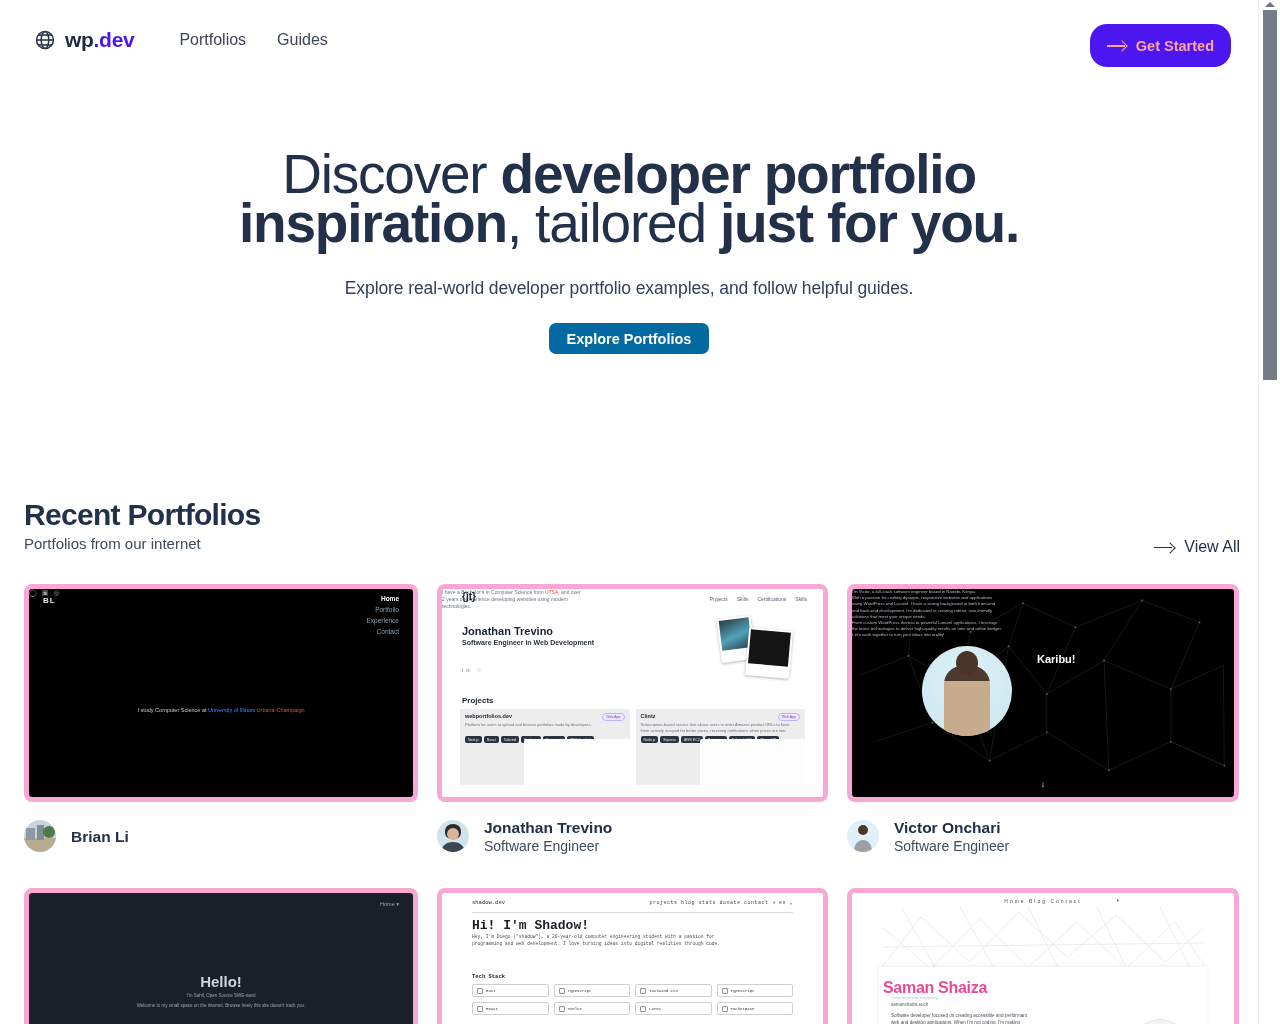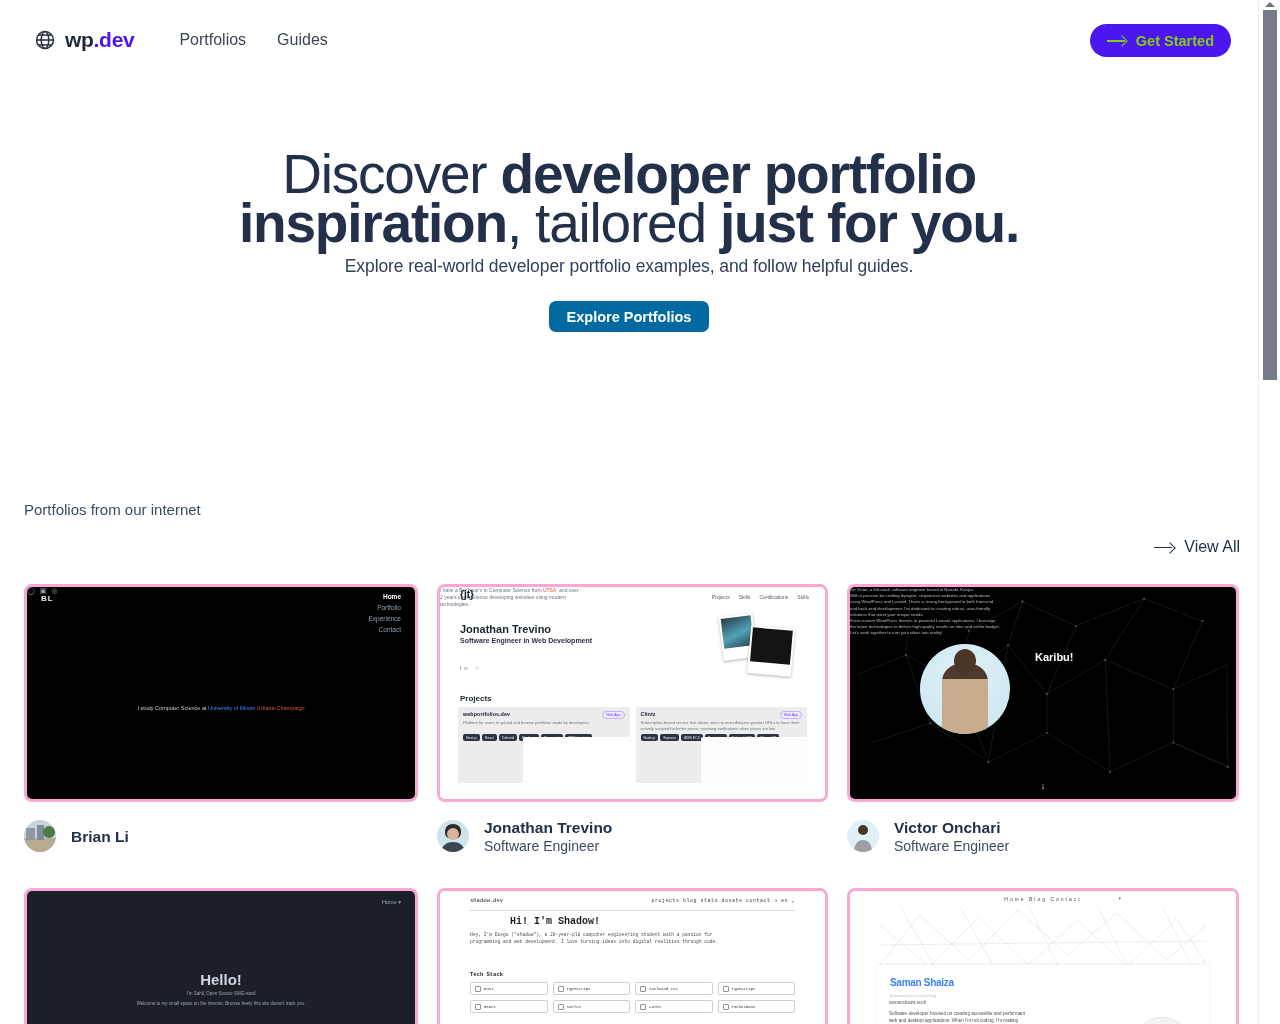--- a/index.html
+++ b/index.html
@@ -73,24 +73,24 @@
     font-size: 16px;
     color: #3b4557;
     text-decoration: none;
     white-space: nowrap;
   }
 
   .cta-top {
     position: absolute;
     right: 27px;
     top: 24px;
-    height: 33px;
+    height: 43px;
     padding: 0 17px;
     background: #4b16f0;
-    color: #84cc16;
+    color: #fca5a5;
     border: none;
     border-radius: 17px;
     font-size: 14.5px;
     font-weight: bold;
     font-family: "Liberation Sans", sans-serif;
     display: flex;
     align-items: center;
     gap: 9px;
     cursor: pointer;
     white-space: nowrap;
@@ -128,21 +128,21 @@
     font-size: 55px;
     line-height: 49px;
     color: #22304a;
     font-weight: 400;
     letter-spacing: -1.2px;
     max-width: 790px;
     margin: 0 auto;
   }
   .hero-title b { font-weight: bold; }
   .hero-sub {
-    margin-top: 8px;
+    margin-top: 30px;
     font-size: 17.5px;
     color: #32405a;
     letter-spacing: -0.1px;
   }
   .hero-buttons {
     margin-top: 24px;
     display: flex;
     justify-content: center;
     gap: 11px;
   }
@@ -220,21 +220,21 @@
     column-gap: 19px;
     row-gap: 0;
   }
   .card { width: 100%; }
   .thumb {
     width: 100%;
     height: 218px;
     border-radius: 8px;
     overflow: hidden;
     position: relative;
-    border: 3px solid #f9a8d4;
+    border: 5px solid #f9a8d4;
   }
   .card-row2 .thumb { height: 218px; }
 
   .author {
     margin-top: 14px;
     display: flex;
     align-items: center;
     gap: 15px;
     height: 40px;
   }
@@ -317,33 +317,33 @@
   .c4-s { left: 0; right: 0; top: 100px; text-align: center; font-size: 4.5px; color: #9aa3b0; }
   .c4-p { left: 0; right: 0; top: 110px; text-align: center; font-size: 4.5px; line-height: 6.5px; color: #9aa3b0; white-space: normal; }
   .c4-f { left: 0; right: 0; top: 133px; text-align: center; font-size: 4.5px; color: #9aa3b0; }
 
   
   .mono { font-family: "Liberation Mono", monospace; }
   .c5-wrap { position: absolute; left: 30px; right: 30px; top: 0; bottom: 0; }
   .c5-top { position: absolute; left: 0; right: 0; top: 6px; height: 14px; border-bottom: 0.5px solid #d9d9d9; }
   .c5-logo { position: absolute; left: 0; top: 0; font-size: 5.5px; color: #23262d; }
   .c5-nav { position: absolute; right: 0; top: 0; font-size: 5px; color: #3a3f48; letter-spacing: 0.5px; }
-  .c5-h { position: absolute; left: 0; top: 25px; font-size: 10px; font-weight: bold; color: #1b1f26; margin-left: 40px; }
+  .c5-h { position: absolute; left: 0; top: 25px; font-size: 13px; font-weight: bold; color: #1b1f26; }
   .c5-p { position: absolute; left: 0; top: 40px; right: 18%; font-size: 4.6px; line-height: 7px; color: #4a5058; }
   .c5-lbl { position: absolute; left: 0; font-size: 5.5px; font-weight: bold; color: #1b1f26; }
   .c5-grid { position: absolute; left: 0; right: 0; display: grid; grid-template-columns: repeat(4,1fr); gap: 5px; }
   .c5-chip { border: 0.5px solid #cfcfcf; border-radius: 2px; height: 13px; display: flex; align-items: center; gap: 3px; padding-left: 4px; font-size: 4px; color: #2b3038; }
   .c5-chip b { display:inline-block; width:6px; height:6px; border:0.5px solid #8e949c; border-radius:1px; }
 
   
   .c6-nav { position: absolute; left: 0; right: 0; top: 5px; text-align: center; font-size: 5px; color: #4a5058; letter-spacing: 2px; }
   .c6-moon { position: absolute; right: 115px; top: 4px; font-size: 6px; color: #4a5058; }
   .c6-mesh { position: absolute; left: 30px; right: 30px; top: 14px; height: 70px; overflow: hidden; }
   .c6-panel { position: absolute; left: 27px; right: 27px; top: 74px; bottom: 0; background: #ffffff; box-shadow: 0 -1px 4px rgba(0,0,0,.07); }
-  .c6-name { position: absolute; left: 13px; top: 12px; font-size: 10px; font-weight: bold; color: #3b82f6; letter-spacing: -0.3px; }
+  .c6-name { position: absolute; left: 4px; top: 12px; font-size: 16px; font-weight: bold; color: #ec4899; letter-spacing: -0.3px; }
   .c6-handle { position: absolute; left: 12px; top: 28px; font-size: 4px; color: #b9bec6; }
   .c6-site { position: absolute; left: 12px; top: 35px; font-size: 4.5px; color: #5a6068; }
   .c6-bio { position: absolute; left: 12px; top: 46px; width: 145px; font-size: 4.6px; line-height: 6.5px; color: #4a5058; white-space: normal; }
   .c6-orb { position: absolute; right: 18px; top: 52px; width: 58px; height: 58px; border-radius: 50%; background: #f3f4f6; border: 1px solid #e2e4e8; overflow: hidden; }
   .c6-glyph { position: absolute; left: 8px; top: 6px; width: 40px; height: 44px; }
 
   
   .scrollbar {
     position: absolute;
     right: 0; top: 0;
@@ -407,20 +407,21 @@
       <h1 class="hero-title"><span>Discover </span><b>developer portfolio inspiration</b><span>, tailored </span><b>just for you.</b></h1>
       <div class="hero-sub">Explore real-world developer portfolio examples, and follow helpful guides.</div>
       <div class="hero-buttons">
         <button class="btn-primary">Explore Portfolios</button>
       </div>
     </div>
 
     <div class="section">
       <div class="section-head">
         <div>
+          <div class="section-title">Recent Portfolios</div>
           <div class="section-sub">Portfolios from our internet</div>
         </div>
         <a class="view-all" href="#">
           <span class="arrow-r"></span>
           <span>View All</span>
         </a>
       </div>
     </div>
 
     <div class="grid">

